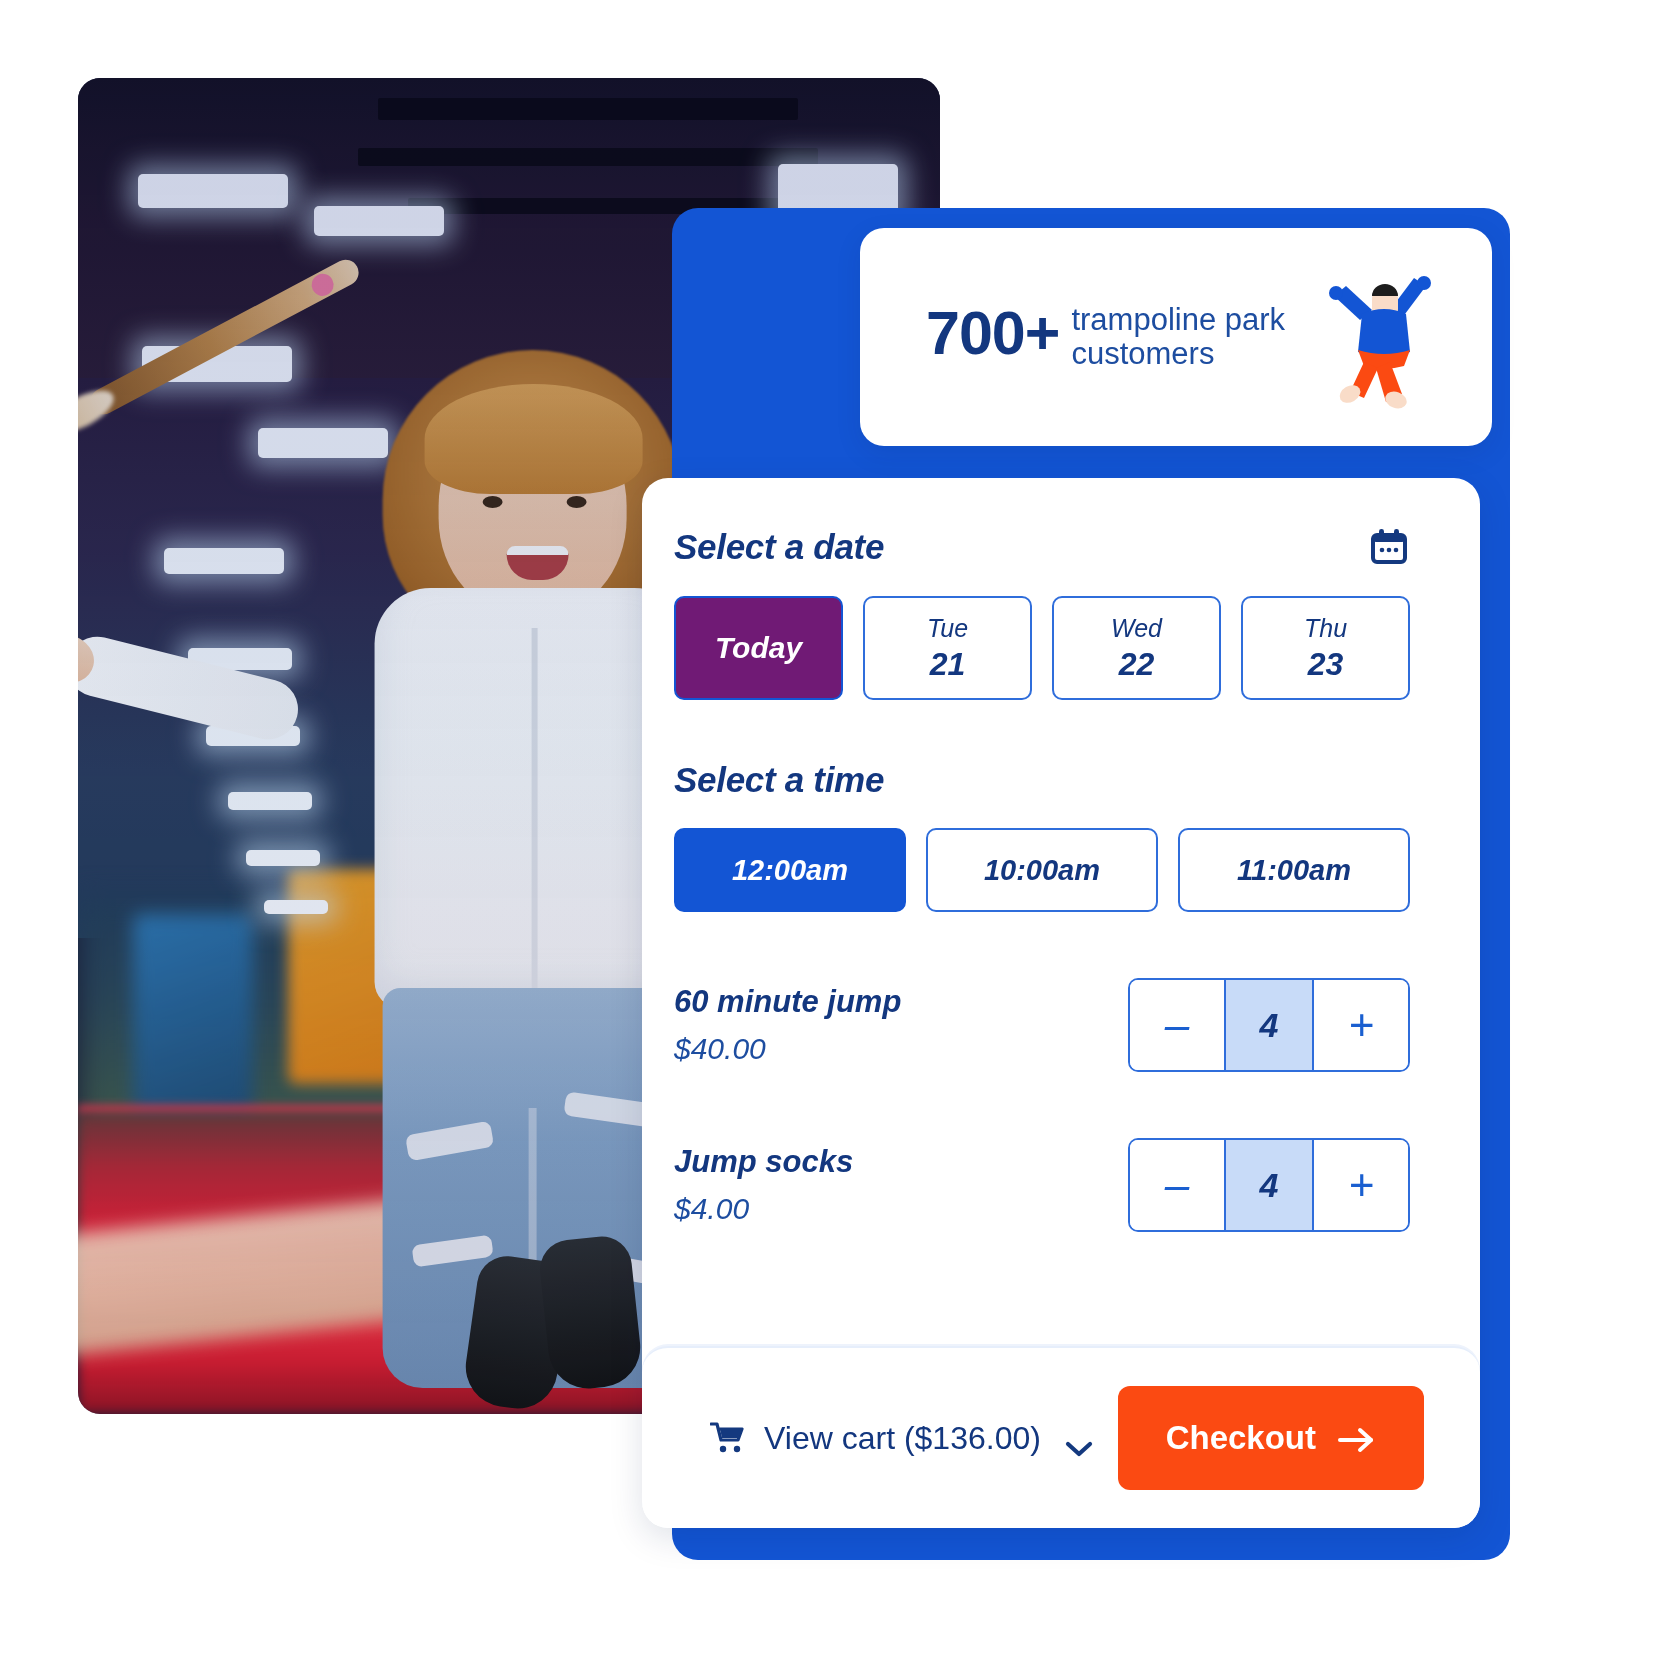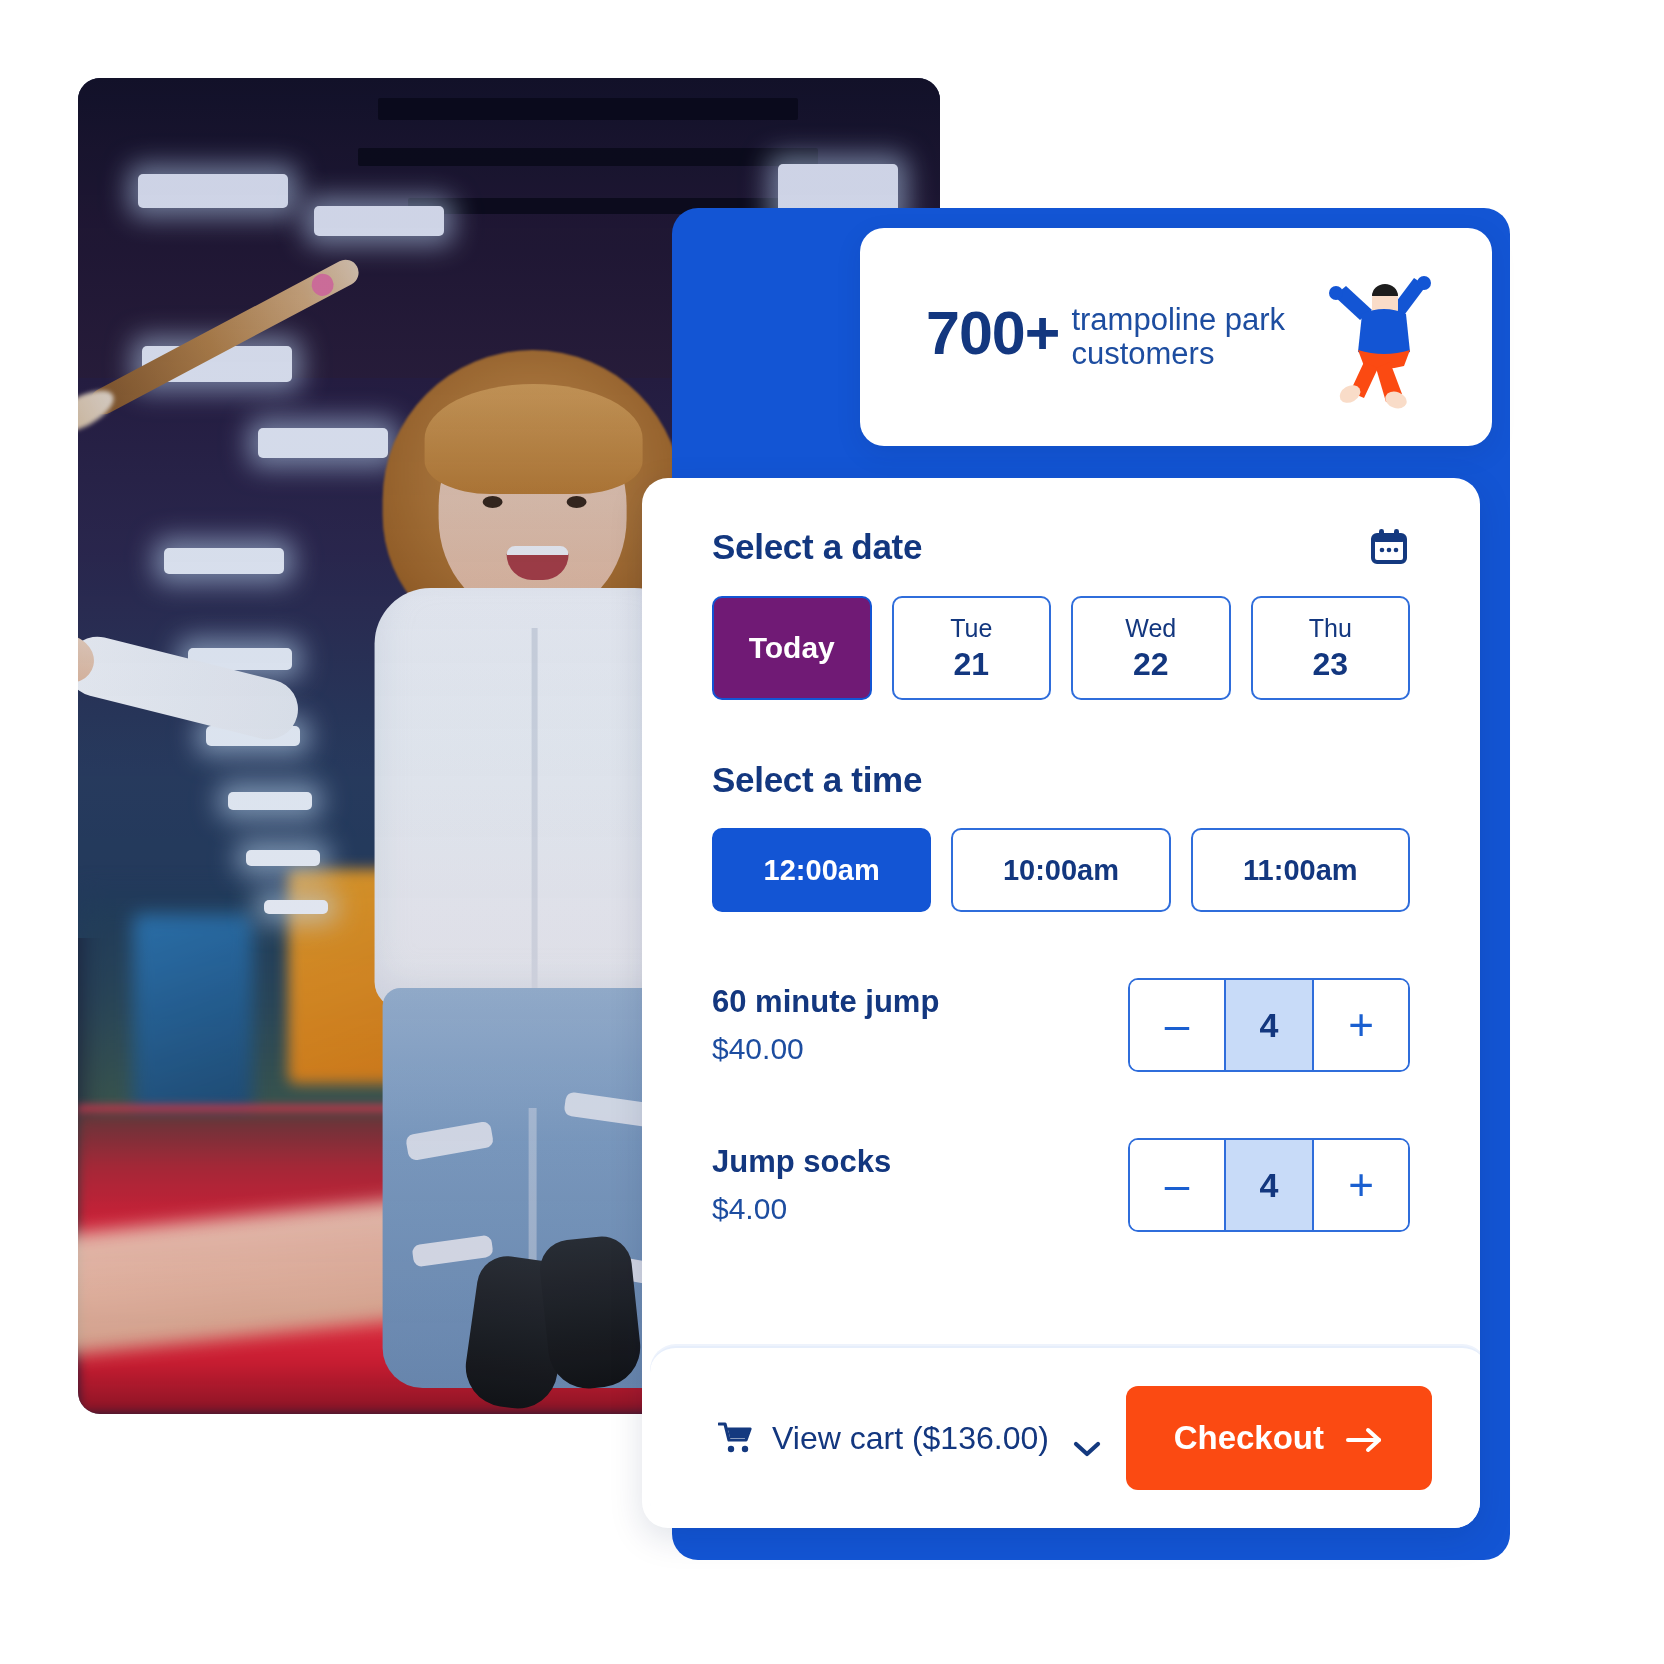--- a/index.html
+++ b/index.html
@@ -208,21 +208,21 @@
   
   .booking-card {
     position: absolute;
     left: 642px; top: 478px;
     width: 838px; height: 1050px;
     background: #ffffff;
     border-radius: 26px;
     box-shadow: 0 10px 34px rgba(10,30,80,.13);
     overflow: hidden;
   }
-  .booking-body { padding: 48px 70px 0 70px; }
+  .booking-body { padding: 48px 70px 0 32px; font-style: italic; }
 
   .section-head {
     display: flex; align-items: center; justify-content: space-between;
     margin-bottom: 28px;
   }
   .section-title {
     font-size: 35px; font-weight: 700; color: #13377f; letter-spacing: -.3px;
   }
   .cal-icon { width: 42px; height: 42px; flex: none; }
 
@@ -275,21 +275,21 @@
   }
   .stepper-val {
     flex: 1; display: flex; align-items: center; justify-content: center;
     background: #c8dbf8; color: #13377f;
     font-size: 34px; font-weight: 700;
     border-left: 2px solid #2f6ddb; border-right: 2px solid #2f6ddb;
   }
 
   
   .footer-bar {
-    position: absolute; left: 8px; bottom: 0;
+    position: absolute; left: 0; bottom: 0;
     width: 100%; height: 182px;
     background: #ffffff;
     border-top: 2px solid #e6eefb;
     border-radius: 26px 26px 26px 26px;
     display: flex; align-items: center; justify-content: space-between;
     padding: 0 56px 0 68px;
     box-shadow: 0 -2px 0 0 #eef3fc;
   }
   .cart-link {
     display: flex; align-items: center; gap: 18px;

